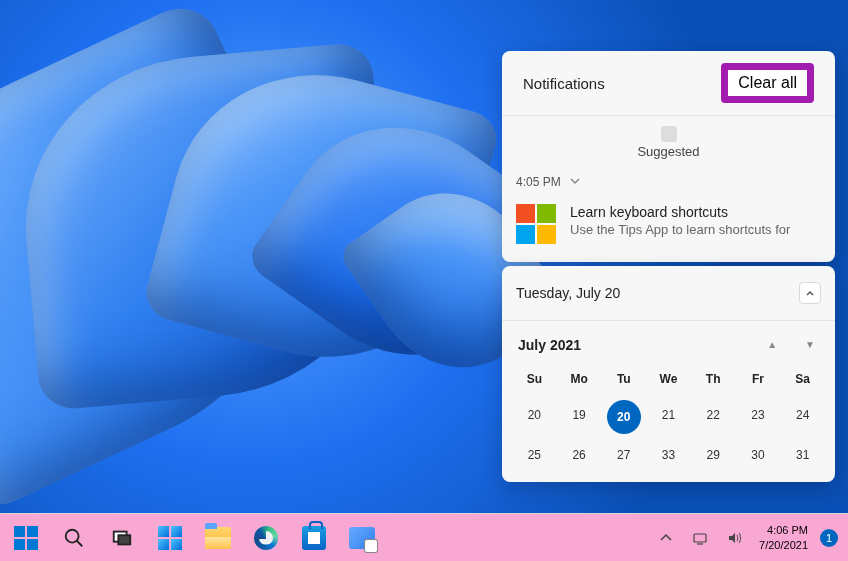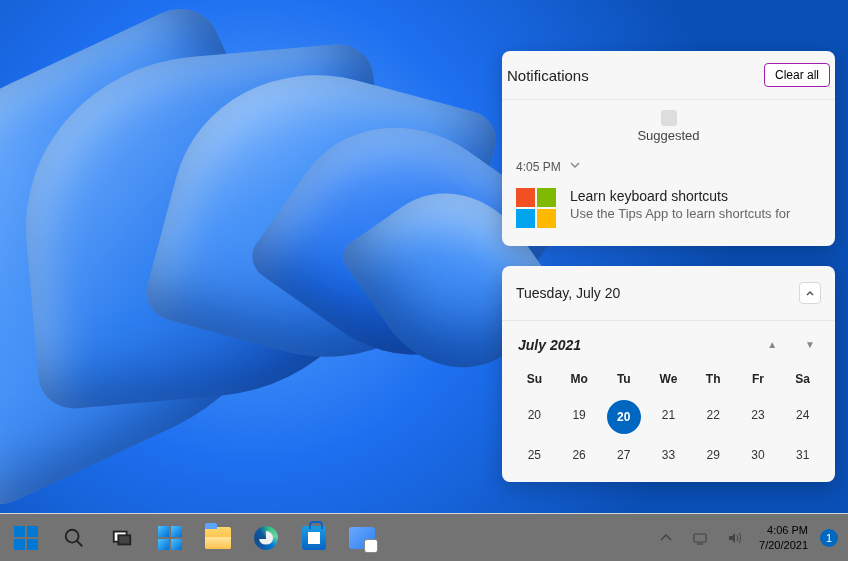--- a/index.html
+++ b/index.html
@@ -9,50 +9,50 @@
     .p1 { width: 420px; height: 380px; left: -60px; top: -40px; transform: rotate(-25deg); }
     .p2 { width: 360px; height: 340px; left: 40px; top: 40px; transform: rotate(-5deg); background: linear-gradient(135deg, #7fb8ff 0%, #2f7ff0 50%, #0b4fc8 100%); }
     .p3 { width: 300px; height: 280px; left: 130px; top: 110px; transform: rotate(15deg); }
     .p4 { width: 240px; height: 220px; left: 200px; top: 180px; transform: rotate(35deg); background: linear-gradient(135deg, #6aaaff 0%, #1e6ff0 60%, #083fa8 100%); }
     .p5 { width: 180px; height: 160px; left: 260px; top: 240px; transform: rotate(55deg); }
     .p6 { width: 140px; height: 460px; left: -20px; top: 160px; transform: rotate(-55deg); background: linear-gradient(160deg, #4a95f8 0%, #0a4fb5 100%); border-radius: 80% 20% 80% 20%; }
     
     .panel { position: absolute; right: 13px; background: #f7f7f7; border-radius: 8px; box-shadow: 0 6px 20px rgba(0,0,0,.2); font-size: 13px; color: #222; }
     
     .notif-panel { top: 51px; width: 333px; }
-    .notif-header { display: flex; align-items: center; justify-content: space-between; padding: 12px 5px; border-bottom: 1px solid #e6e6e6; }
+    .notif-header { display: flex; align-items: center; justify-content: space-between; padding: 12px 21px; border-bottom: 1px solid #e6e6e6; }
     .notif-title { font-size: 15px; font-weight: 400; }
-    .clear-all { background: #fff; border: 1px solid #a21caf; border-radius: 4px; padding: 4px 10px; font-size: 12px; cursor: pointer; }
+    .clear-all { background: #fff; border: 7px solid #a21caf; border-radius: 4px; padding: 4px 10px; font-size: 16px; cursor: pointer; }
     .suggested-row { display: flex; align-items: center; gap: 2px; padding: 10px 14px; color: #444; flex-direction: column; }
     .suggested-icon { width: 16px; height: 16px; border-radius: 3px; background: #ddd; }
-    .time-row { display: flex; align-items: center; gap: 8px; padding: 6px 14px 2px; color: #555; font-size: 12px; }
+    .time-row { display: flex; align-items: flex-start; gap: 8px; padding: 6px 14px 2px; color: #555; font-size: 12px; }
     .chevron-down { display: inline-block; color: #888; }
     .notif-item { display: flex; gap: 14px; padding: 12px 14px 18px; align-items: flex-start; }
     .ms-logo { width: 40px; height: 40px; flex-shrink: 0; display: grid; grid-template-columns: 1fr 1fr; grid-template-rows: 1fr 1fr; gap: 2px; }
     .ms-logo span:nth-child(1){background:#f25022;} .ms-logo span:nth-child(2){background:#7fba00;}
     .ms-logo span:nth-child(3){background:#00a4ef;} .ms-logo span:nth-child(4){background:#ffb900;}
     .notif-text { flex: 1; overflow: hidden; }
     .notif-heading { font-size: 14px; color: #222; margin-bottom: 2px; }
     .notif-body { font-size: 13px; color: #666; white-space: nowrap; overflow: hidden; text-overflow: ellipsis; }
     
     .cal-panel { top: 266px; width: 333px; }
     .cal-header { display: flex; align-items: center; justify-content: space-between; padding: 16px 14px; border-bottom: 1px solid #e6e6e6; }
     .cal-date-title { font-size: 14px; }
     .collapse-btn { width: 22px; height: 22px; border-radius: 4px; border: 1px solid #d8d8d8; background: #fff; display: flex; align-items: center; justify-content: center; cursor: pointer; color: #555; font-size: 10px; }
-    .month-row { display: flex; align-items: center; justify-content: space-between; padding: 14px 16px 6px; font-style: italic; }
+    .month-row { display: flex; align-items: center; justify-content: space-between; padding: 14px 16px 6px; }
     .month-label { font-size: 14px; font-weight: 600; }
     .month-nav { display: flex; gap: 20px; color: #888; font-size: 10px; }
     .nav-btn { cursor: pointer; padding: 4px; }
     .cal-grid { display: grid; grid-template-columns: repeat(7, 1fr); padding: 4px 10px 12px; row-gap: 6px; }
     .dow, .day { text-align: center; font-size: 12px; padding: 8px 0; }
     .dow { font-weight: 600; color: #222; }
     .day { color: #333; cursor: pointer; border-radius: 50%; }
     .day.today { background: #0067c0; color: #fff; width: 34px; height: 34px; line-height: 34px; padding: 0; margin: 0 auto; font-weight: 600; }
     
-    .taskbar { position: absolute; bottom: 0; left: 0; right: 0; height: 48px; background: #737373; border-top: 1px solid #d6d6d6; display: flex; align-items: center; }
+    .taskbar { position: absolute; bottom: 0; left: 0; right: 0; height: 48px; background: #f9a8d4; border-top: 1px solid #d6d6d6; display: flex; align-items: center; }
     .tb-icons { display: flex; align-items: center; gap: 8px; padding-left: 6px; }
     .tb-icon { width: 40px; height: 40px; display: flex; align-items: center; justify-content: center; cursor: pointer; border-radius: 4px; }
     .start-logo { width: 24px; height: 24px; display: grid; grid-template-columns: 1fr 1fr; grid-template-rows: 1fr 1fr; gap: 2px; }
     .start-logo span { background: #0078d4; }
     .search-icon svg, .tv-icon svg { width: 22px; height: 22px; }
     .widgets-icon { width: 24px; height: 24px; display: grid; grid-template-columns: 1fr 1fr; grid-template-rows: 1fr 1fr; gap: 2px; }
     .widgets-icon span:nth-child(1){background:linear-gradient(135deg,#4dc2ff,#006fd6);} .widgets-icon span:nth-child(2){background:linear-gradient(135deg,#4dc2ff,#006fd6);}
     .widgets-icon span:nth-child(3){background:linear-gradient(135deg,#4dc2ff,#006fd6);} .widgets-icon span:nth-child(4){background:linear-gradient(135deg,#4dc2ff,#006fd6);}
     .explorer-icon { width: 26px; height: 22px; background: linear-gradient(#ffd66e,#ffb02e); border-radius: 2px; position: relative; }
     .explorer-icon::before { content:""; position:absolute; top:-4px; left:0; width:12px; height:6px; background:#5aa5ff; border-radius:2px 2px 0 0; }

